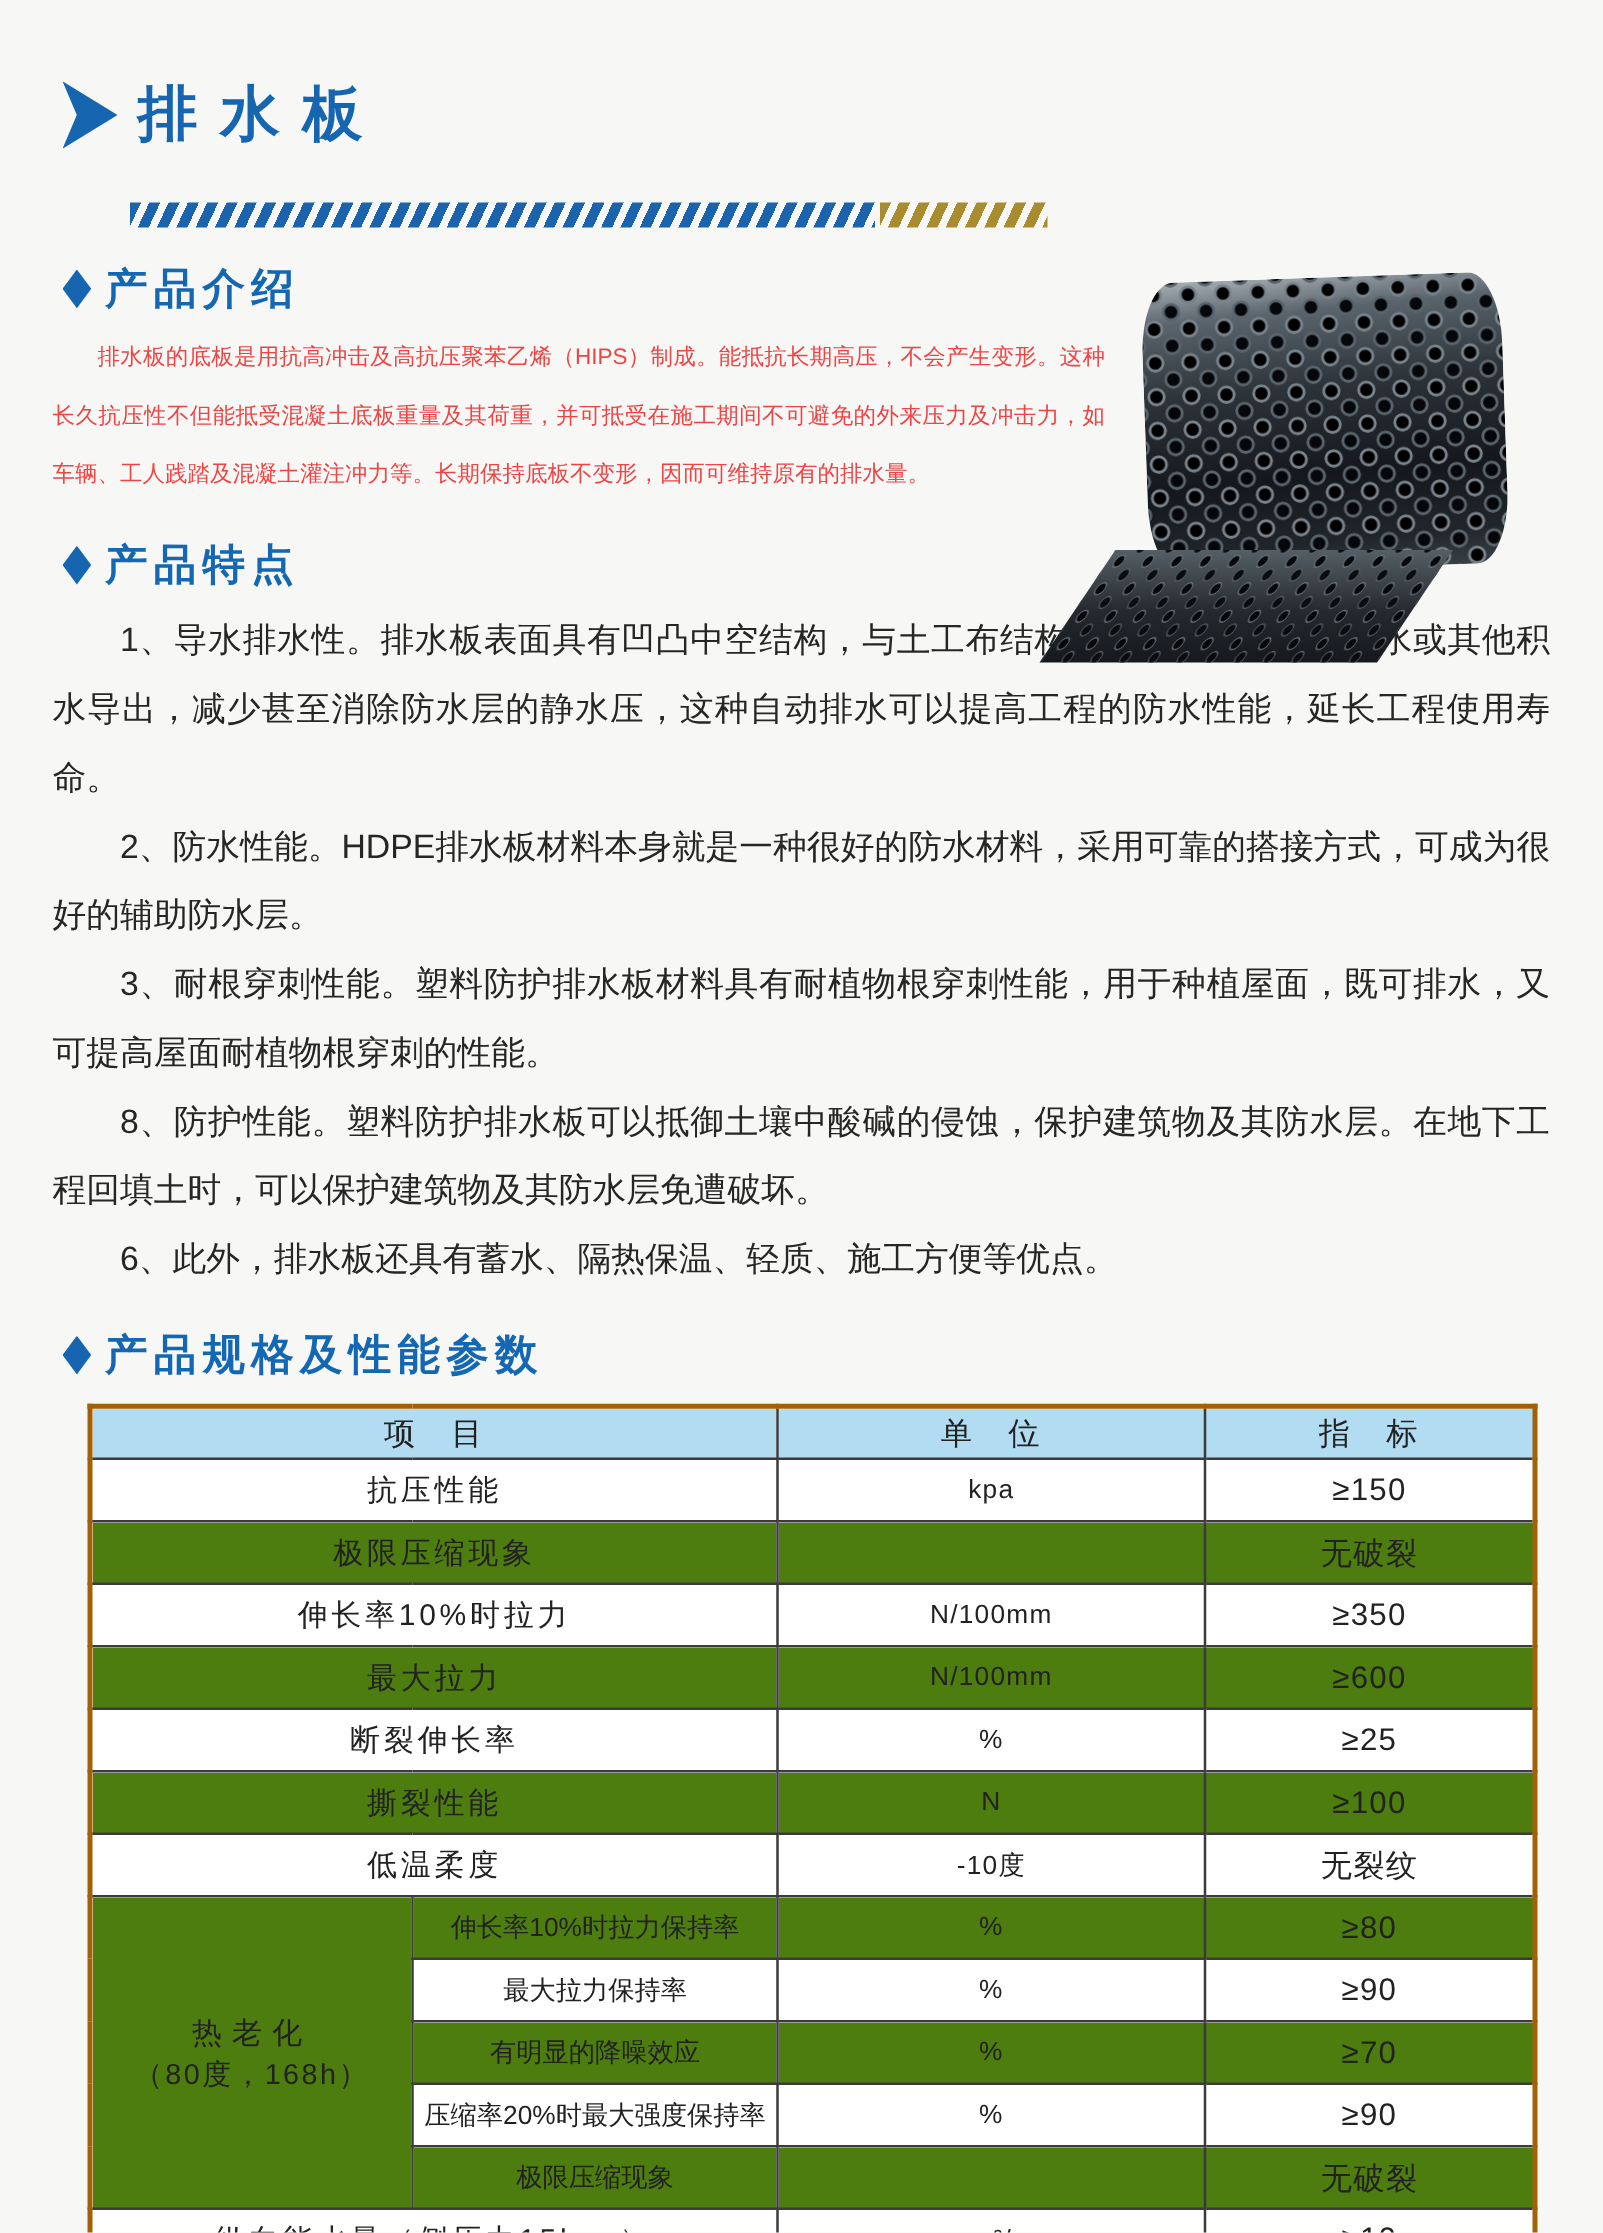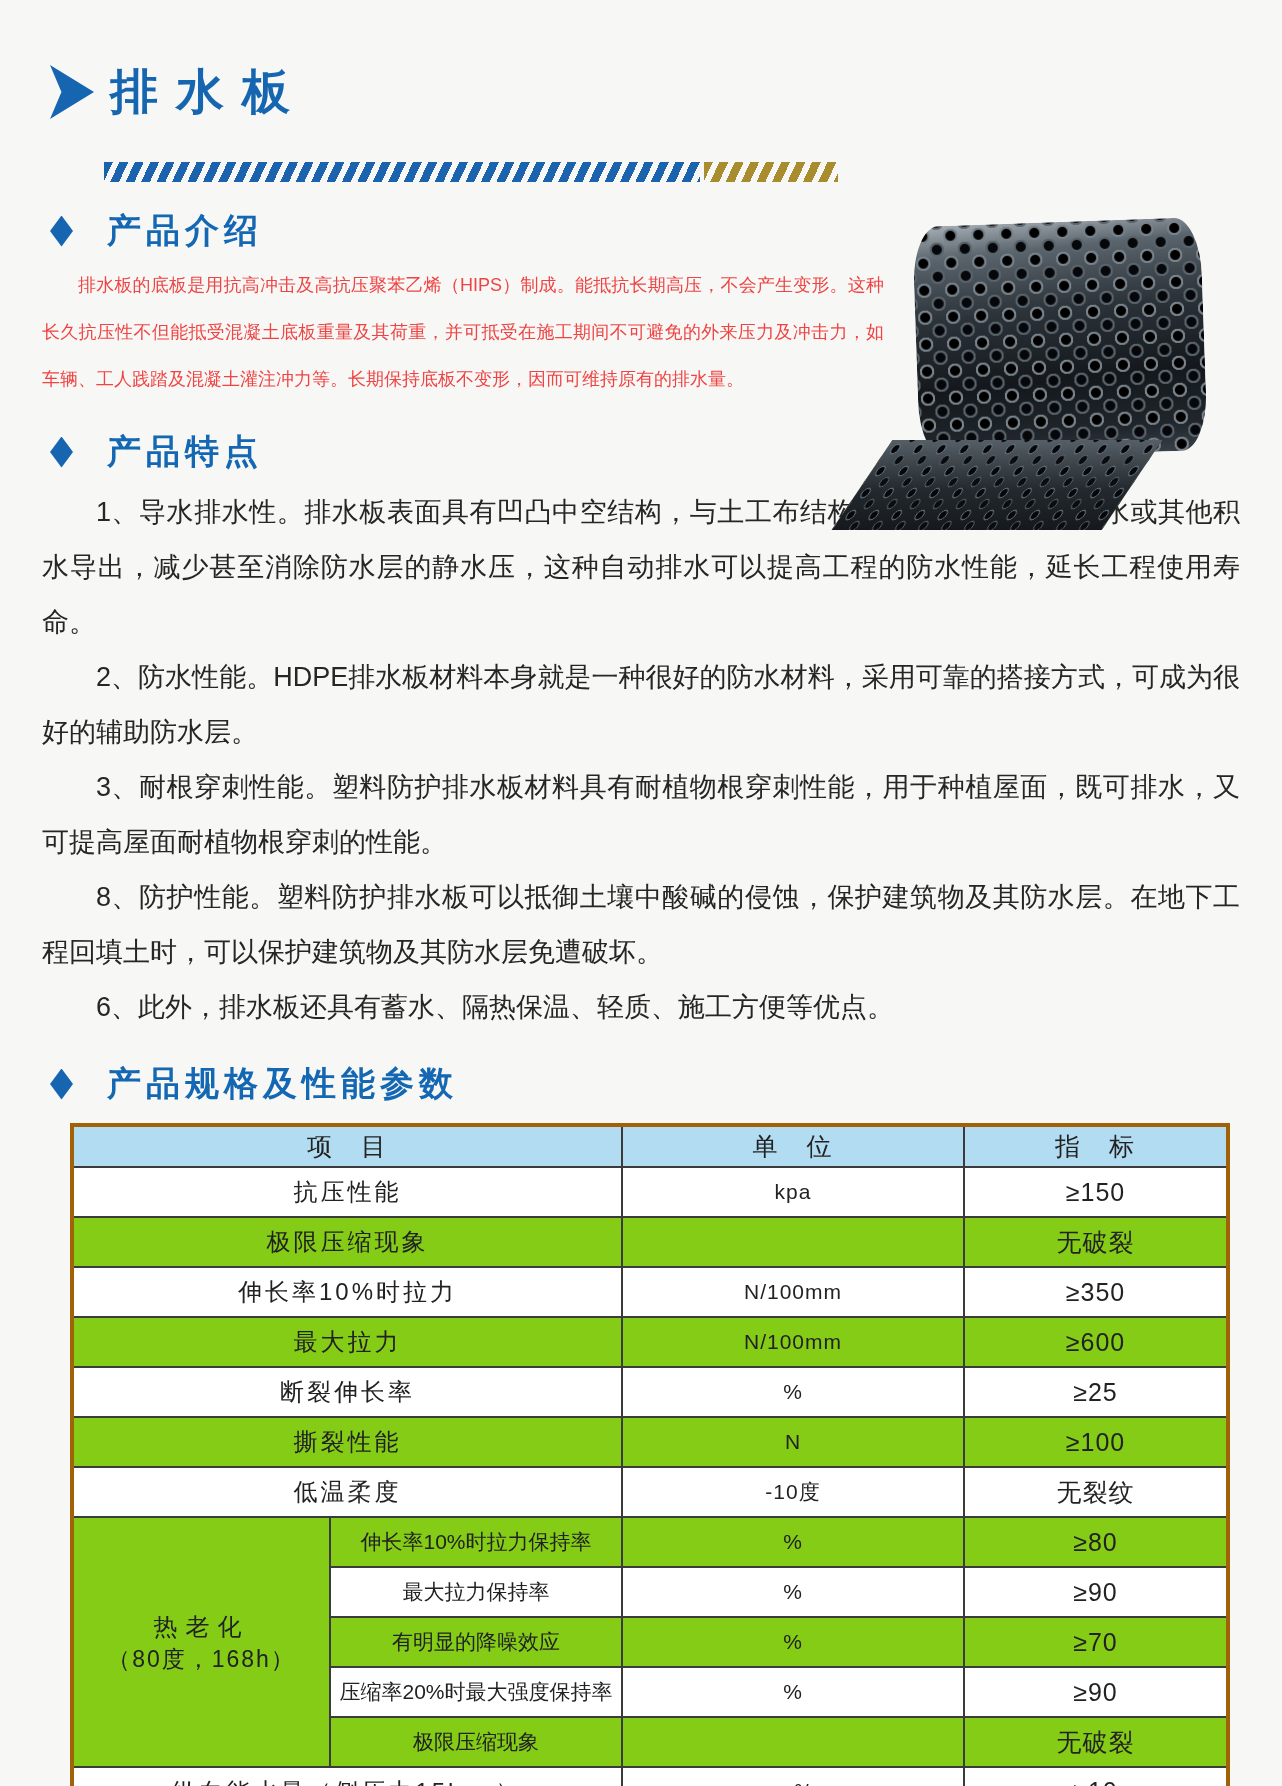--- a/index.html
+++ b/index.html
@@ -29,21 +29,21 @@
   .hatch-blue {
     width:596px; height:20px;
     background:repeating-linear-gradient(115deg, #1b64ad 0 8px, rgba(0,0,0,0) 8px 14px);
   }
   .hatch-gold {
     width:134px; height:20px; margin-left:4px;
     background:repeating-linear-gradient(115deg, #a98c2e 0 8px, rgba(0,0,0,0) 8px 14px);
   }
 
   
-  .sec-head { display:flex; align-items:center; gap:34px; margin:26px 0 0 8px; }
+  .sec-head { display:flex; align-items:center; gap:11px; margin:26px 0 0 8px; }
   .diamond {
     width:23px; height:31px; background:#1565b0;
     clip-path:polygon(50% 0, 100% 50%, 50% 100%, 0 50%);
   }
   .sec-head .txt { font-size:34px; font-weight:bold; color:#1467b2; letter-spacing:5px; }
 
   
   .para {
     margin:8px 0 0 0; width:842px;
     font-size:18px; line-height:47px;
@@ -89,21 +89,21 @@
   table.spec th, table.spec td {
     border:2px solid #3b3b3b;
     text-align:center; vertical-align:middle;
     height:50px; padding:0 2px;
     font-weight:normal; color:#222;
     overflow:hidden; white-space:nowrap;
   }
   table.spec th {
     background:#b2dcf2; font-size:25px; letter-spacing:2px; height:42px;
   }
-  tr.alt > td { background:#84cc16; }
+  tr.alt > td { background:#4d7c0f; }
   td.white { background:#ffffff; }
   td.item { font-size:24px; letter-spacing:3px; }
   td.subitem { font-size:21px; letter-spacing:0; }
   td.unit { font-size:21px; letter-spacing:1px; }
   td.val { font-size:25px; letter-spacing:1px; }
   td.group-label { font-size:24px; }
   .gl1 { letter-spacing:8px; line-height:34px; }
   .gl2 { letter-spacing:2px; line-height:30px; font-size:23px; }
 </style>
 </head>

